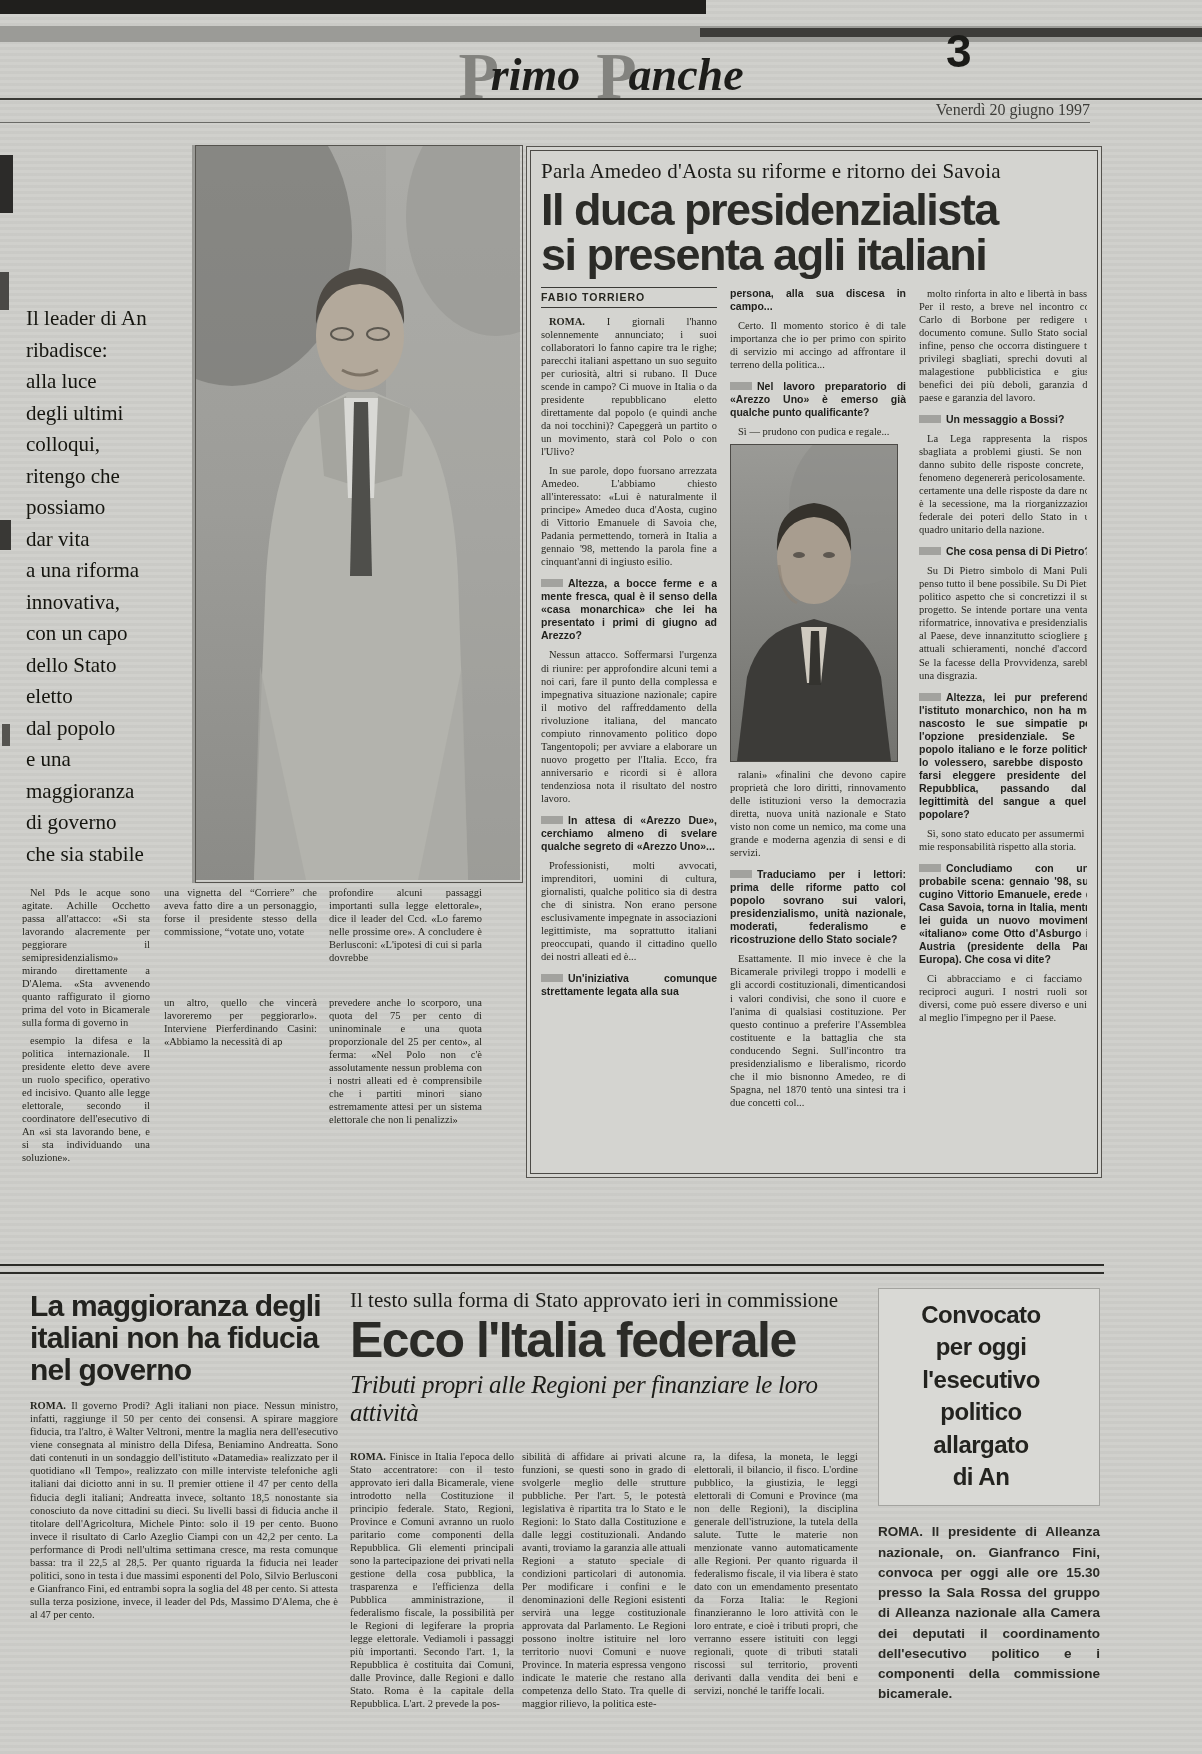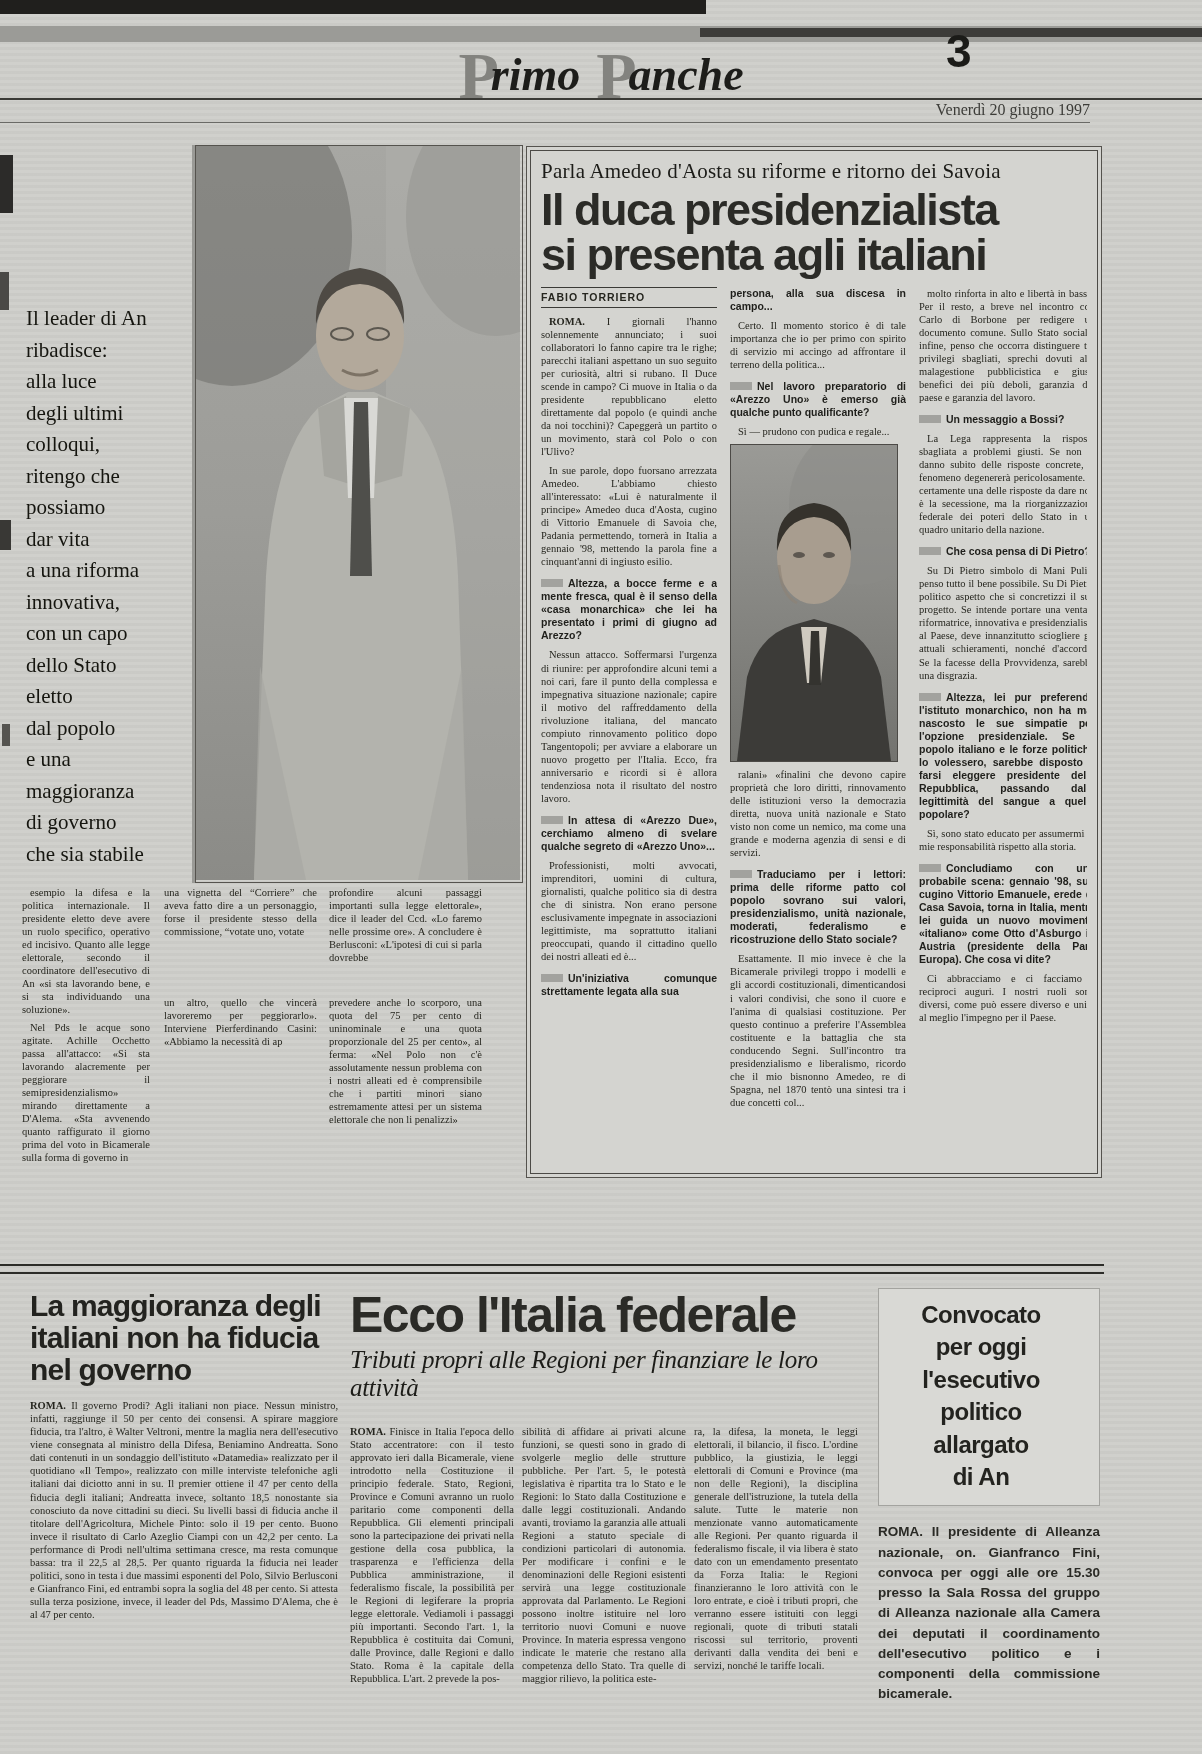--- a/index.html
+++ b/index.html
@@ -213,22 +213,22 @@
           <p class="q"><span class="qmark"></span>Altezza, lei pur preferendo l'istituto monarchico, non ha mai nascosto le sue simpatie per l'opzione presidenziale. Se il popolo italiano e le forze politiche lo volessero, sarebbe disposto a farsi eleggere presidente della Repubblica, passando dalla legittimità del sangue a quella popolare?</p>
           <p class="a">Sì, sono stato educato per assumermi le mie responsabilità rispetto alla storia.</p>
           <p class="q"><span class="qmark"></span>Concludiamo con una probabile scena: gennaio '98, suo cugino Vittorio Emanuele, erede di Casa Savoia, torna in Italia, mentre lei guida un nuovo movimento «italiano» come Otto d'Asburgo in Austria (presidente della Pan-Europa). Che cosa vi dite?</p>
           <p class="a">Ci abbracciamo e ci facciamo i reciproci auguri. I nostri ruoli sono diversi, come può essere diverso e unito al meglio l'impegno per il Paese.</p>
         </div>
     </div>
   </div>
 
   <div class="midband">
     <div class="mid-a">
+        <p class="p">Nel Pds le acque sono agitate. Achille Occhetto passa all'attacco: «Si sta lavorando alacremente per peggiorare il semipresidenzialismo» mirando direttamente a D'Alema. «Sta avvenendo quanto raffigurato il giorno prima del voto in Bicamerale sulla forma di governo in</p>
         <p class="p">esempio la difesa e la politica internazionale. Il presidente eletto deve avere un ruolo specifico, operativo ed incisivo. Quanto alle legge elettorale, secondo il coordinatore dell'esecutivo di An «si sta lavorando bene, e si sta individuando una soluzione».</p>
-        <p class="p">Nel Pds le acque sono agitate. Achille Occhetto passa all'attacco: «Si sta lavorando alacremente per peggiorare il semipresidenzialismo» mirando direttamente a D'Alema. «Sta avvenendo quanto raffigurato il giorno prima del voto in Bicamerale sulla forma di governo in</p>
       </div>
     <div class="mid-right">
       <div class="mid-row row-top">
         <div class="c">
             <p style="text-indent:0">una vignetta del “Corriere” che aveva fatto dire a un personaggio, forse il presidente stesso della commissione, “votate uno, votate</p>
           </div>
         <div class="c">
             <p style="text-indent:0">profondire alcuni passaggi importanti sulla legge elettorale», dice il leader del Ccd. «Lo faremo nelle prossime ore». A concludere è Berlusconi: «L'ipotesi di cui si parla dovrebbe</p>
           </div>
       </div>
@@ -246,20 +246,21 @@
   <div class="divider"></div>
 
   <div class="botleft">
     <h2>La maggioranza degli italiani non ha fiducia nel governo</h2>
     <div class="body">
       <p style="text-indent:0;margin:0"><b class="lead">ROMA.</b> <span>Il governo Prodi? Agli italiani non piace. Nessun ministro, infatti, raggiunge il 50 per cento dei consensi. A spirare maggiore fiducia, tra l'altro, è Walter Veltroni, mentre la maglia nera dell'esecutivo viene consegnata al ministro della Difesa, Beniamino Andreatta. Sono dati contenuti in un sondaggio dell'istituto «Datamedia» realizzato per il quotidiano «Il Tempo», realizzato con mille interviste telefoniche agli italiani dai diciotto anni in su. Il premier ottiene il 47 per cento della fiducia degli italiani; Andreatta invece, soltanto 18,5 nonostante sia conosciuto da nove cittadini su dieci. Su livelli bassi di fiducia anche il titolare dell'Agricoltura, Michele Pinto: solo il 19 per cento. Buono invece il risultato di Carlo Azeglio Ciampi con un 42,2 per cento. La performance di Prodi nell'ultima settimana cresce, ma resta comunque bassa: tra il 22,5 al 28,5. Per quanto riguarda la fiducia nei leader politici, sono in testa i due massimi esponenti del Polo, Silvio Berlusconi e Gianfranco Fini, ed entrambi sopra la soglia del 48 per cento. Si attesta sulla terza posizione, invece, il leader del Pds, Massimo D'Alema, che è al 47 per cento.</span></p>
     </div>
   </div>
 
   <div class="botcenter">
+    <div class="bc-kicker">Il testo sulla forma di Stato approvato ieri in commissione</div>
     <div class="bc-headline">Ecco l'Italia federale</div>
     <div class="bc-deck">Tributi propri alle Regioni per finanziare le loro attività</div>
     <div class="bc-cols">
       <div class="bc-col">
           <p class="p"><b class="lead">ROMA. </b>Finisce in Italia l'epoca dello Stato accentratore: con il testo approvato ieri dalla Bicamerale, viene introdotto nella Costituzione il principio federale. Stato, Regioni, Province e Comuni avranno un ruolo paritario come componenti della Repubblica. Gli elementi principali sono la partecipazione dei privati nella gestione della cosa pubblica, la trasparenza e l'efficienza della Pubblica amministrazione, il federalismo fiscale, la possibilità per le Regioni di legiferare la propria legge elettorale. Vediamoli i passaggi più importanti. Secondo l'art. 1, la Repubblica è costituita dai Comuni, dalle Province, dalle Regioni e dallo Stato. Roma è la capitale della Repubblica. L'art. 2 prevede la pos-</p>
         </div>
       <div class="bc-col">
           <p class="p">sibilità di affidare ai privati alcune funzioni, se questi sono in grado di svolgerle meglio delle strutture pubbliche. Per l'art. 5, le potestà legislativa è ripartita tra lo Stato e le Regioni: lo Stato dalla Costituzione e dalle leggi costituzionali. Andando avanti, troviamo la garanzia alle attuali Regioni a statuto speciale di condizioni particolari di autonomia. Per modificare i confini e le denominazioni delle Regioni esistenti servirà una legge costituzionale approvata dal Parlamento. Le Regioni possono inoltre istituire nel loro territorio nuovi Comuni e nuove Province. In materia espressa vengono indicate le materie che restano alla competenza dello Stato. Tra quelle di maggior rilievo, la politica este-</p>
         </div>
       <div class="bc-col">

